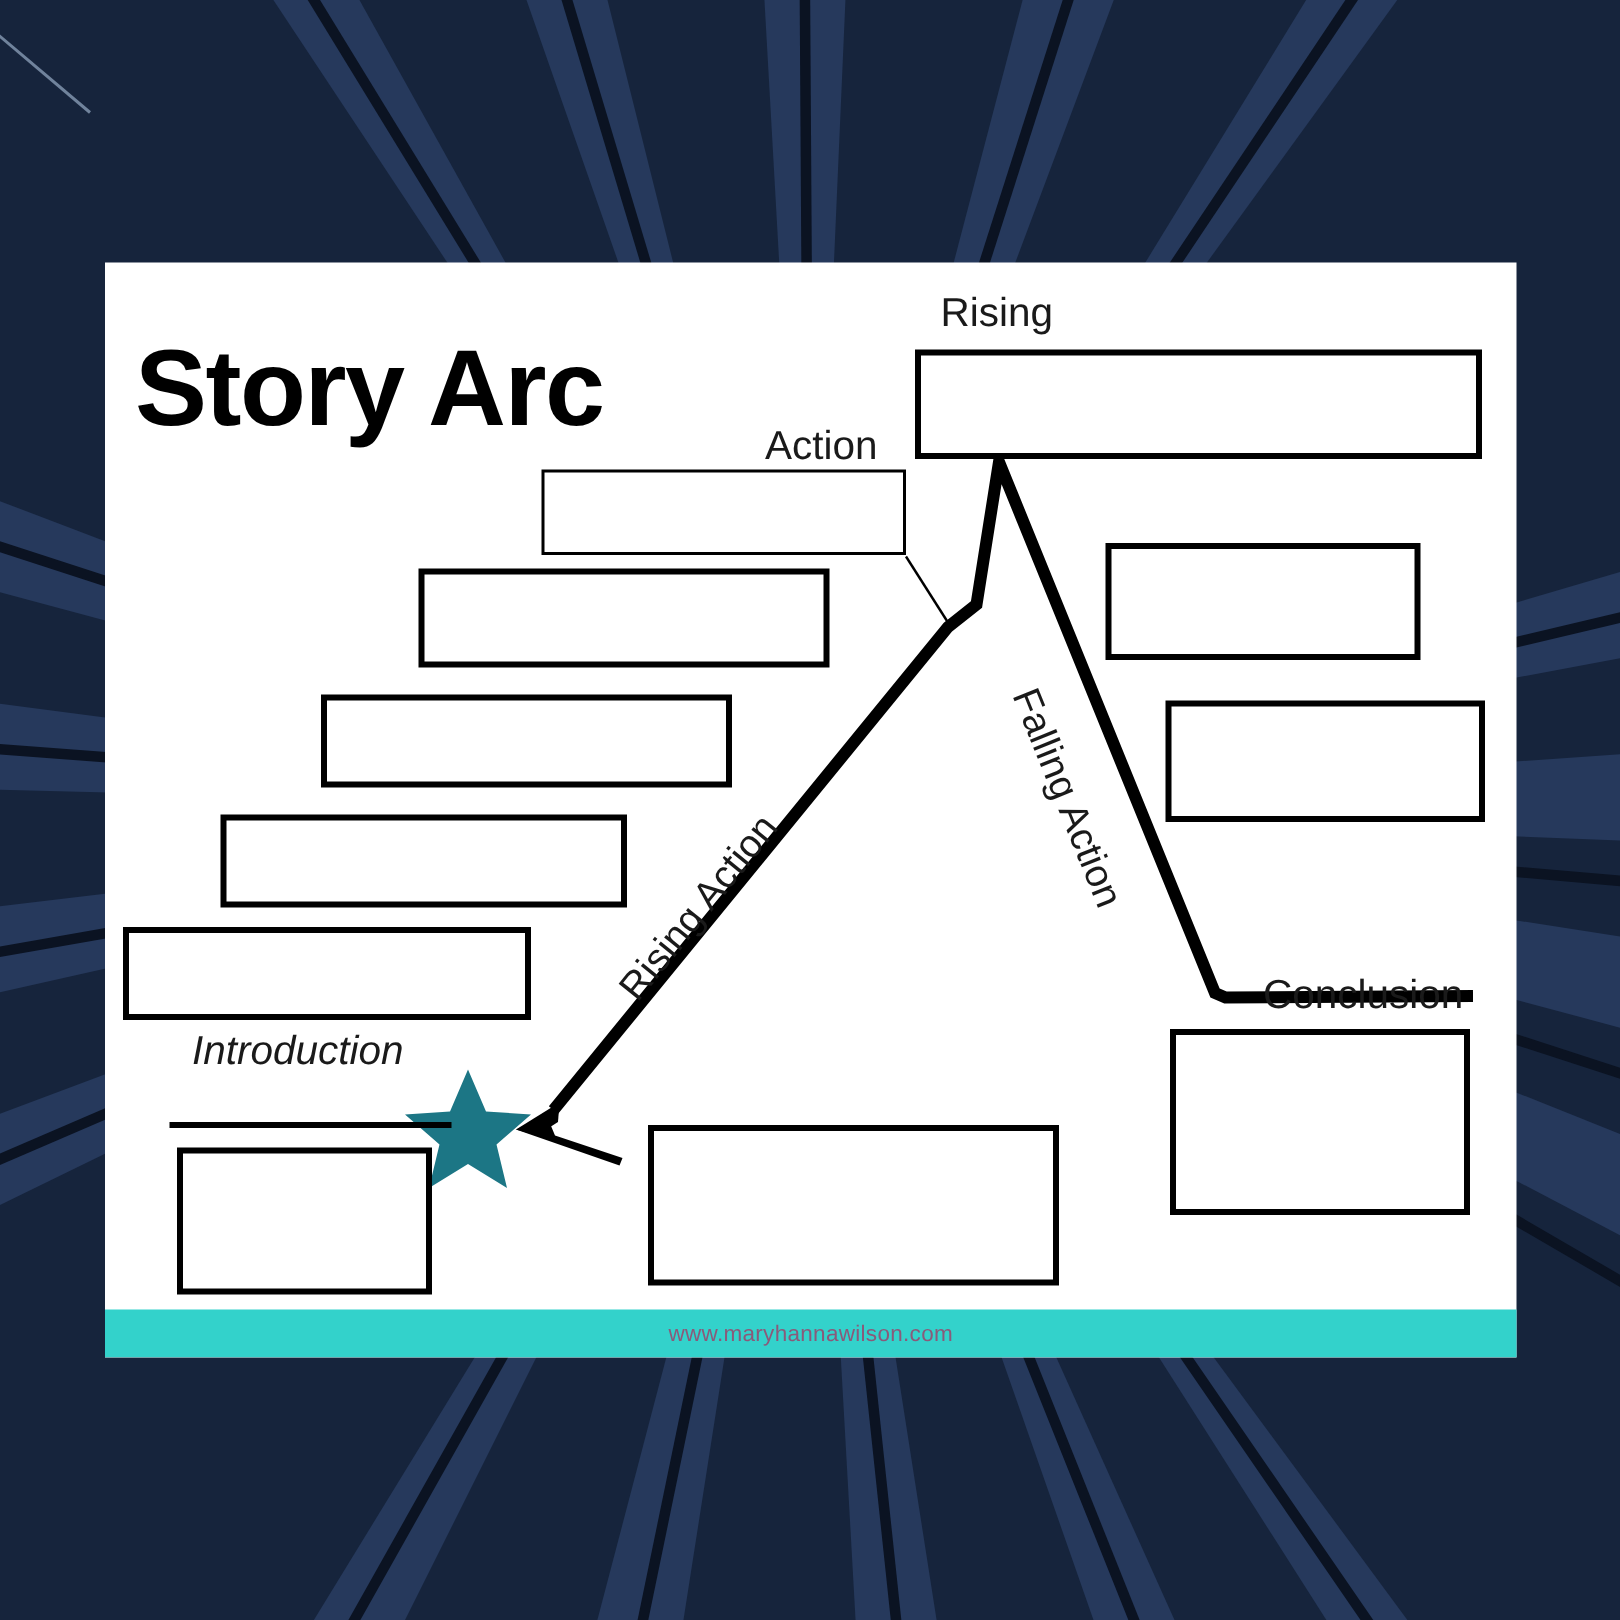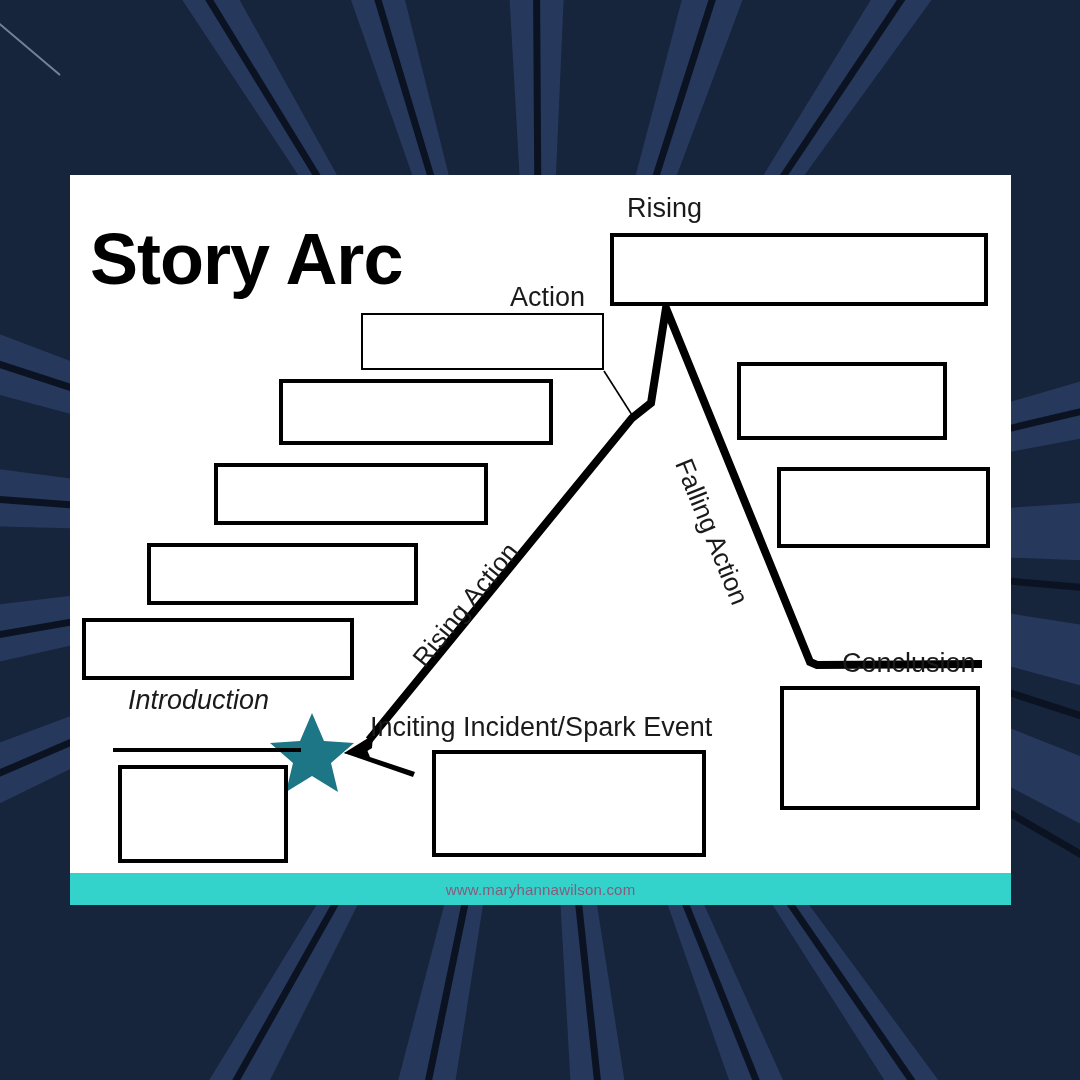--- a/index.html
+++ b/index.html
@@ -217,21 +217,20 @@
     <div class="box thick" style="left:362px; top:575px; width:274px; height:107px;"></div>
 
     <div class="box thick" style="left:710px; top:511px; width:200px; height:124px;"></div>
 
     <div class="label" style="left:557px; top:20px;">Rising</div>
 
     <div class="label" style="left:440px; top:109px;">Action</div>
 
     <div class="label" style="left:58px; top:512px;font-style:italic;">Introduction</div>
 
-    <div class="label" style="left:300px; top:539px;">Inciting Incident/Spark Event</div>
 
     <div class="label" style="left:772px; top:446px;margin-top:29px;">Conclusion</div>
 
     <div class="arcword" style="left:348px; top:475px; transform: rotate(-51deg);">Rising Action</div>
 
     <div class="arcword" style="left:613px; top:272px; transform: rotate(68deg);">Falling Action</div>
 
     <div id="footer">
       <div id="footer-url">www.maryhannawilson.com</div>
     </div>

